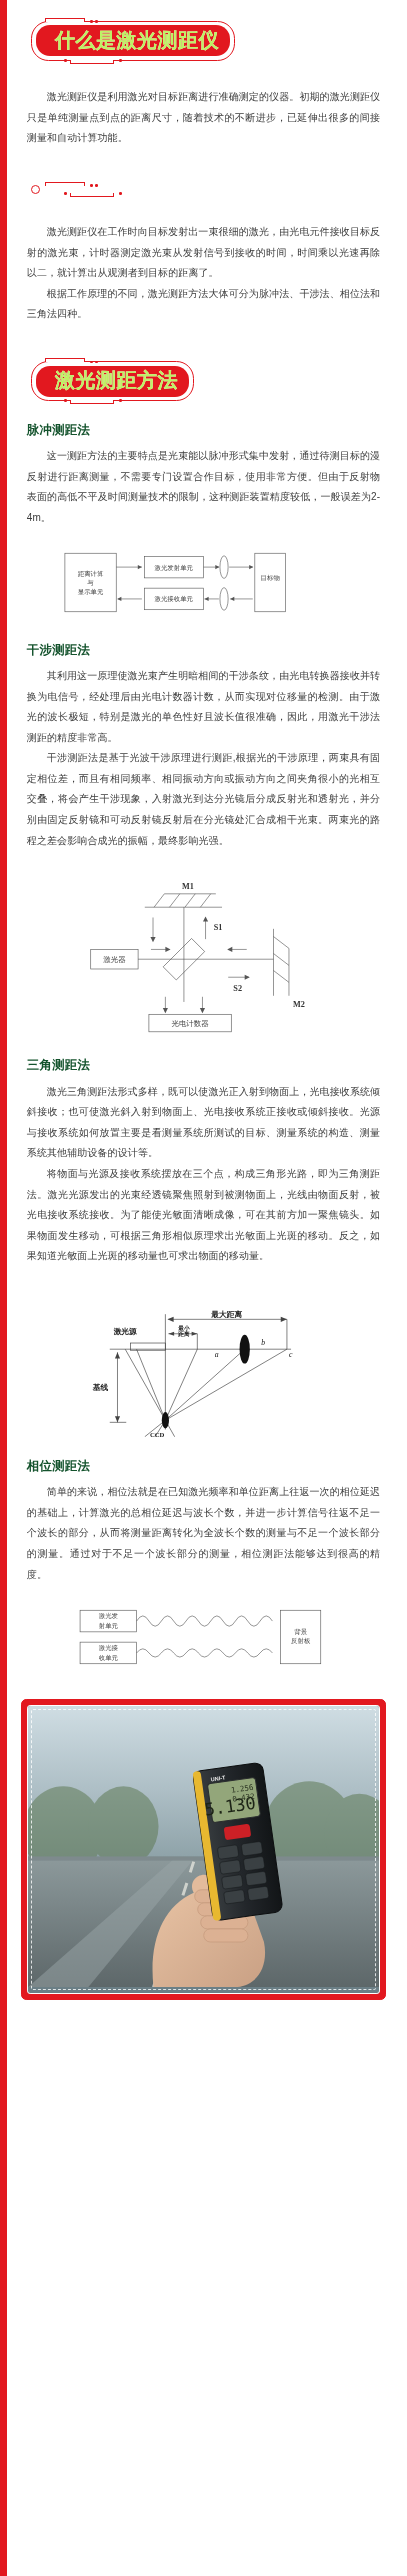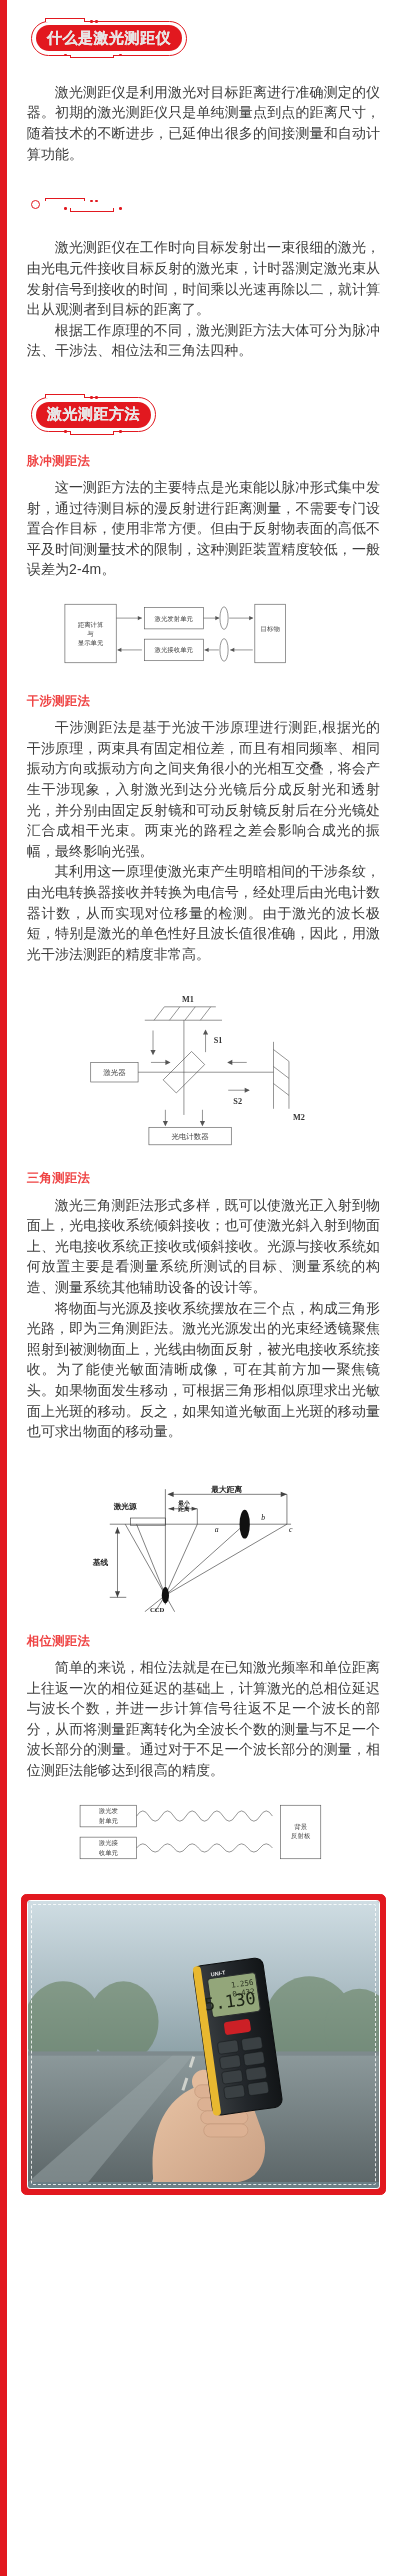--- a/index.html
+++ b/index.html
@@ -39,28 +39,29 @@
     padding:3.6px;
     display:inline-block;
   }
   .badge-inner {
     background:#e2181f;
     border-radius:14px;
     padding:4.6px 11.3px 5.7px 11.3px;
     display:block;
   }
   .badge-inner span {
-    color:#e5e5e5;
-    font-size:15px;
+    color:#bef264;
+    font-size:20px;
     font-weight:bold;
     letter-spacing:0.5px;
     line-height:1.05;
     display:block;
     white-space:nowrap;
     text-shadow:0 0 0 #fff;
+    margin-left:8px;
   }
   
   .badge-tab {
     position:absolute;
     height:3.6px;
     border:1px solid #e2181f;
     background:#fff;
   }
   .badge-tab.top { top:-3.6px; left:12.4px; width:40px; border-bottom:none; }
   .badge-tab.bottom { bottom:-3.6px; left:38px; width:44px; border-top:none; }
@@ -70,34 +71,34 @@
     border-radius:50%;
     background:#e2181f;
   }
   .dot-t1 { top:-1.5px; left:58px; }
   .dot-t2 { top:-1.5px; left:63px; }
   .dot-b1 { bottom:-1.5px; left:32px; }
   .dot-b2 { bottom:-1.5px; left:87px; }
 
   
   .para {
-    font-size:14px;
+    font-size:10px;
     line-height:20.6px;
     color:#3c3c3c;
     text-indent:2em;
     margin:0 19.6px;
     text-align:justify;
     letter-spacing:0.1px;
   }
 
   
   .subhead {
     font-size:12.4px;
     font-weight:bold;
-    color:#ef4444;
+    color:#14532d;
     margin:0 19.6px;
     letter-spacing:0.3px;
   }
   .sp-14 { height:7.2px; }
   .sp-30 { height:15.5px; }
   .sp-40 { height:20.6px; }
   .sp-50 { height:26px; }
   .sp-70 { height:36px; }
 
   
@@ -237,22 +238,22 @@
         <text x="430" y="70">目标物</text>
       </g>
     </svg>
   </div>
 
   <div class="sp-40"></div>
 
   
   <h3 class="subhead">干涉测距法</h3>
   <div class="sp-14"></div>
+  <p class="para">其利用这一原理使激光束产生明暗相间的干涉条纹，由光电转换器接收并转换为电信号，经处理后由光电计数器计数，从而实现对位移量的检测。由于激光的波长极短，特别是激光的单色性好且波长值很准确，因此，用激光干涉法测距的精度非常高。</p>
   <p class="para">干涉测距法是基于光波干涉原理进行测距,根据光的干涉原理，两束具有固定相位差，而且有相同频率、相同振动方向或振动方向之间夹角很小的光相互交叠，将会产生干涉现象，入射激光到达分光镜后分成反射光和透射光，并分别由固定反射镜和可动反射镜反射后在分光镜处汇合成相干光束。两束光的路程之差会影响合成光的振幅，最终影响光强。</p>
-  <p class="para">其利用这一原理使激光束产生明暗相间的干涉条纹，由光电转换器接收并转换为电信号，经处理后由光电计数器计数，从而实现对位移量的检测。由于激光的波长极短，特别是激光的单色性好且波长值很准确，因此，用激光干涉法测距的精度非常高。</p>
 
   <div class="sp-30"></div>
 
   <div class="figure">
     <svg width="242" height="170" viewBox="0 0 470 330">
       <g stroke="#555" stroke-width="1.2" fill="none">
 
         <line x1="120" y1="78" x2="270" y2="78"></line>
         <line x1="138" y1="78" x2="158" y2="52"></line>
         <line x1="168" y1="78" x2="188" y2="52"></line>

